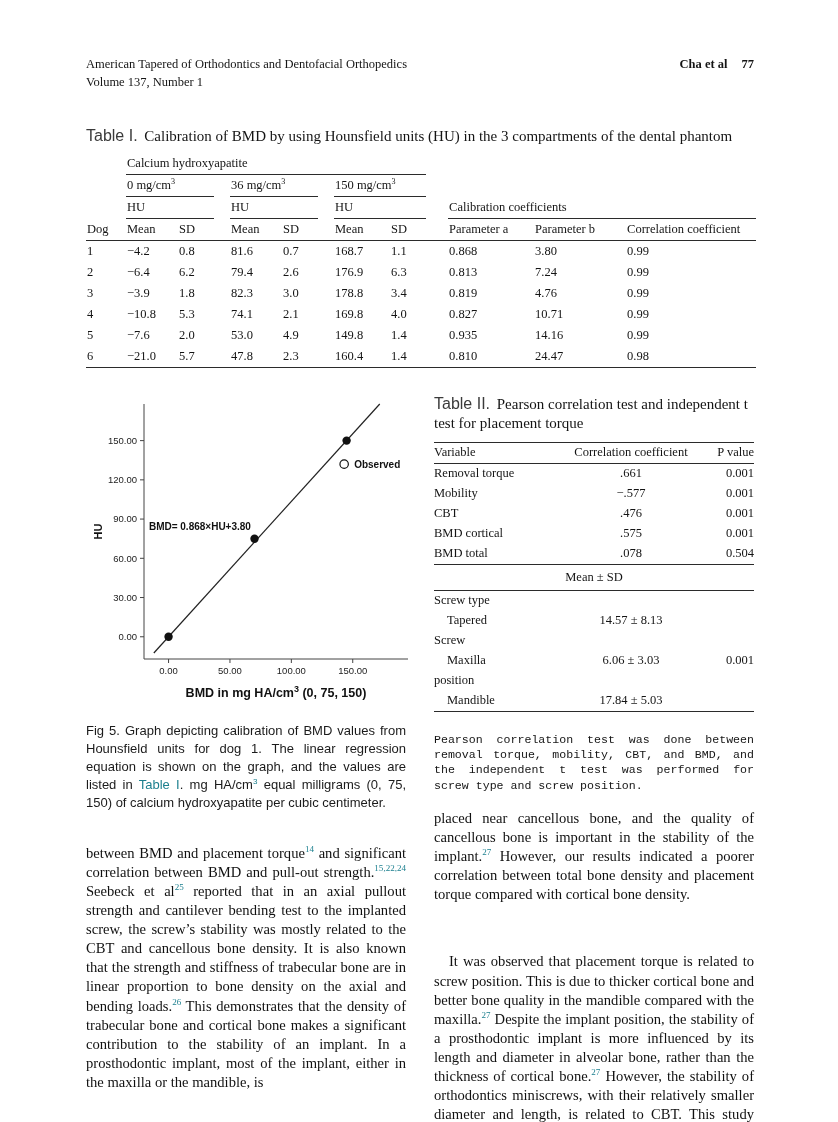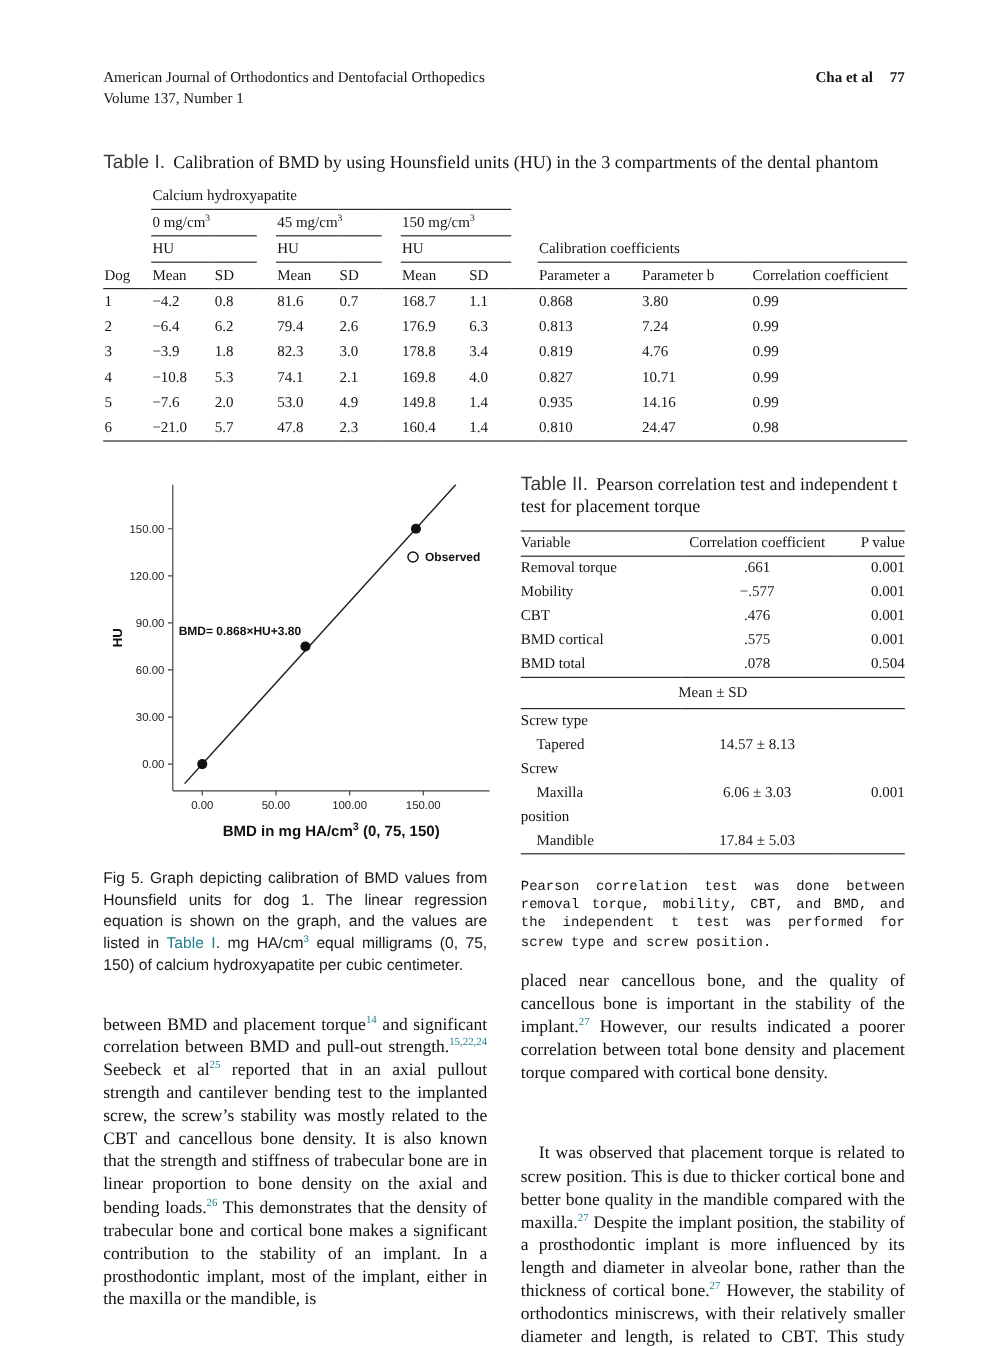--- a/index.html
+++ b/index.html
@@ -42,21 +42,21 @@
   .t2 .meanrow td{padding:5px 0;}
   .t2-foot{font-size:11.6px;line-height:1.32;text-align:justify;margin-top:20px;color:#151515;font-family:Liberation Mono, monospace;}
 </style>
 </head>
 <body>
 
 <div class="page">
 
   <header class="pg-header">
     <div class="hdr-left">
-      <div>American Journal of Orthodontics and Dentofacial Orthopedics</div>
+      <div>American Tapered of Orthodontics and Dentofacial Orthopedics</div>
       <div>Volume 137, Number 1</div>
     </div>
     <div class="hdr-right">
       <span>Cha et al</span><span class="pgno">77</span>
     </div>
   </header>
 
   <section>
     <div class="tcap1">
       <span class="tlabel">Table I.</span>
@@ -84,21 +84,21 @@
           <th colspan="8" class="ctr rule">Calcium hydroxyapatite</th>
           <th></th>
             <th></th>
             <th></th>
             <th></th>
         </tr>
         <tr>
           <th></th>
           <th colspan="2" class="ctr rule"><span>0 mg/cm</span><sup class="plain">3</sup></th>
           <th></th>
-          <th colspan="2" class="ctr rule"><span>45 mg/cm</span><sup class="plain">3</sup></th>
+          <th colspan="2" class="ctr rule"><span>36 mg/cm</span><sup class="plain">3</sup></th>
           <th></th>
           <th colspan="2" class="ctr rule"><span>150 mg/cm</span><sup class="plain">3</sup></th>
           <th></th>
             <th></th>
             <th></th>
             <th></th>
         </tr>
         <tr>
           <th></th>
           <th colspan="2" class="ctr rule">HU</th>

